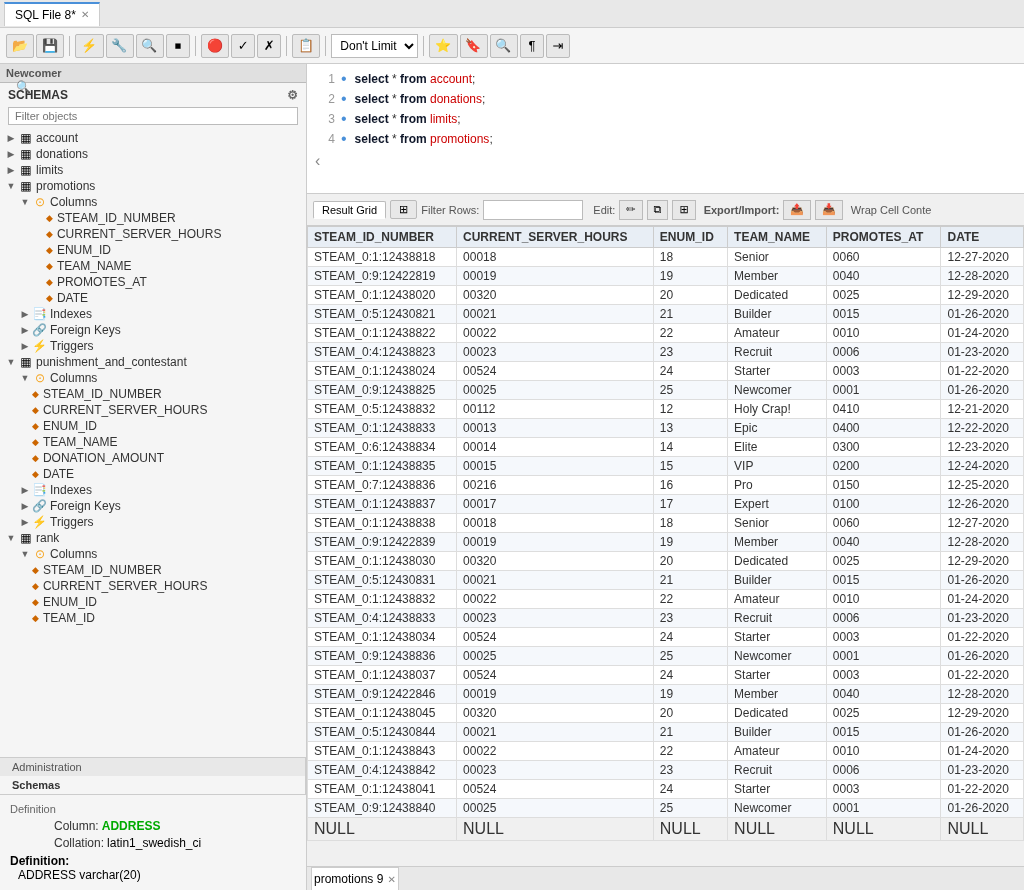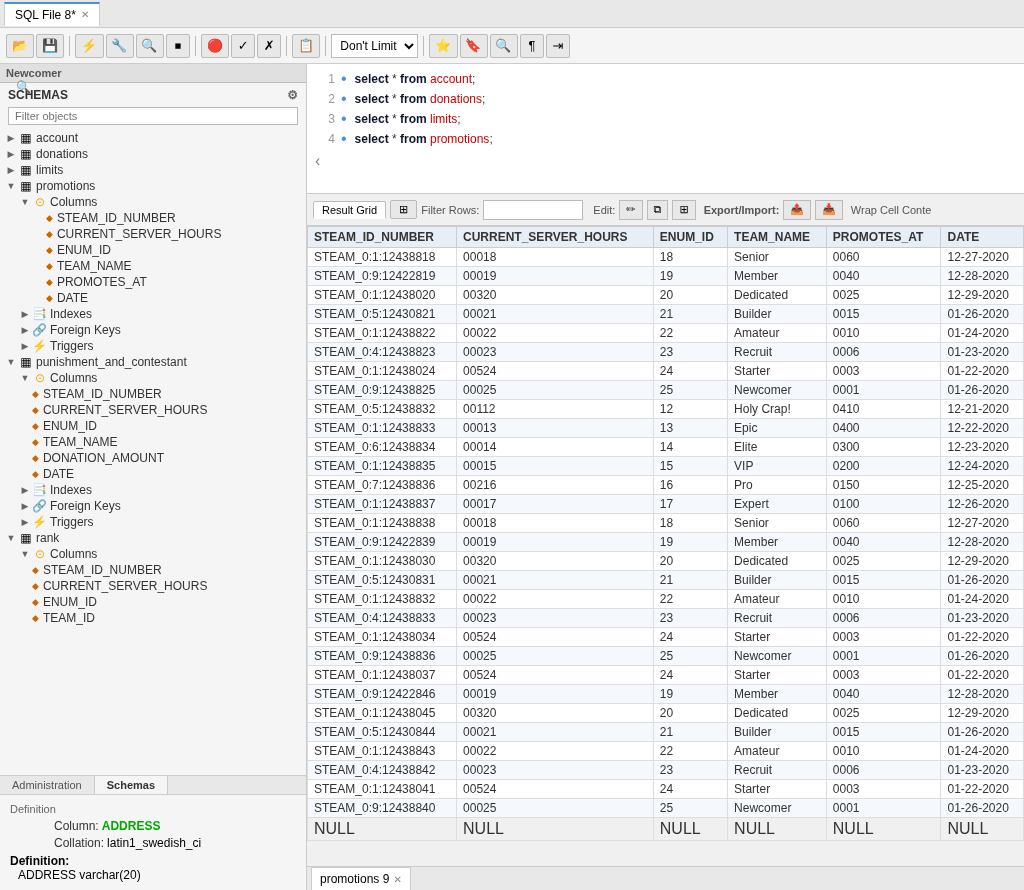--- a/index.html
+++ b/index.html
@@ -123,20 +123,21 @@
     .diamond { color: #cc6600; font-size: 9px; }
 
     
     .sidebar-bottom {
       border-top: 1px solid #ccc;
     }
     .sidebar-tabs {
       display: flex;
       background: #e8e8e8;
       border-bottom: 1px solid #ccc;
+      flex-direction: column;
     }
     .sidebar-tab {
       padding: 3px 12px;
       cursor: pointer;
       font-size: 11px;
       color: #555;
       border-right: 1px solid #ccc;
     }
     .sidebar-tab.active { background: #f5f5f5; font-weight: bold; color: #333; }
     .info-panel {
@@ -256,21 +257,21 @@
     
     .bottom-tab-bar {
       background: #e8e8e8;
       border-top: 1px solid #ccc;
       display: flex;
       align-items: center;
       padding: 0 4px;
       height: 24px;
     }
     .bottom-tab {
-      padding: 2px 8px;
+      padding: 2px 2px;
       font-size: 11px;
       cursor: pointer;
       border: 1px solid #ccc;
       border-bottom: none;
       background: #fff;
       display: flex;
       align-items: center;
       gap: 4px;
       height: 24px;
       text-align: center;

